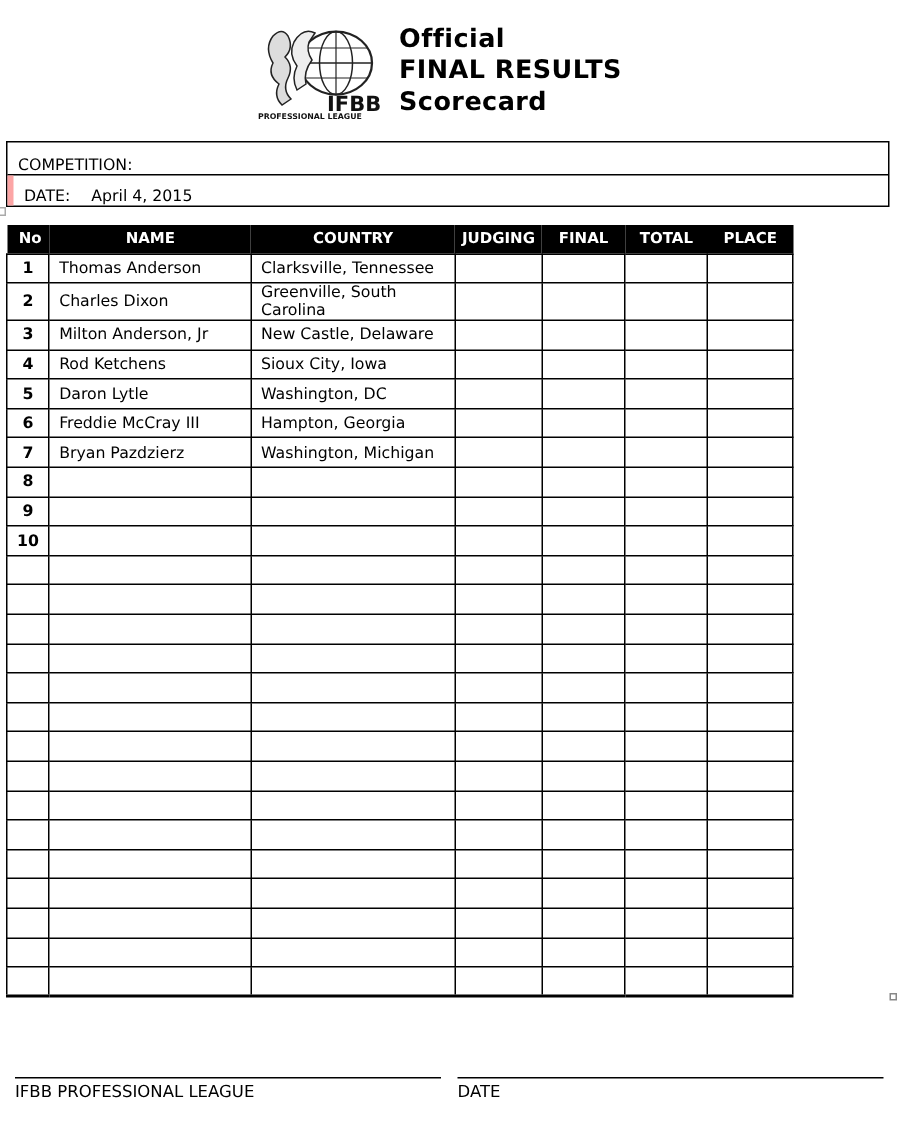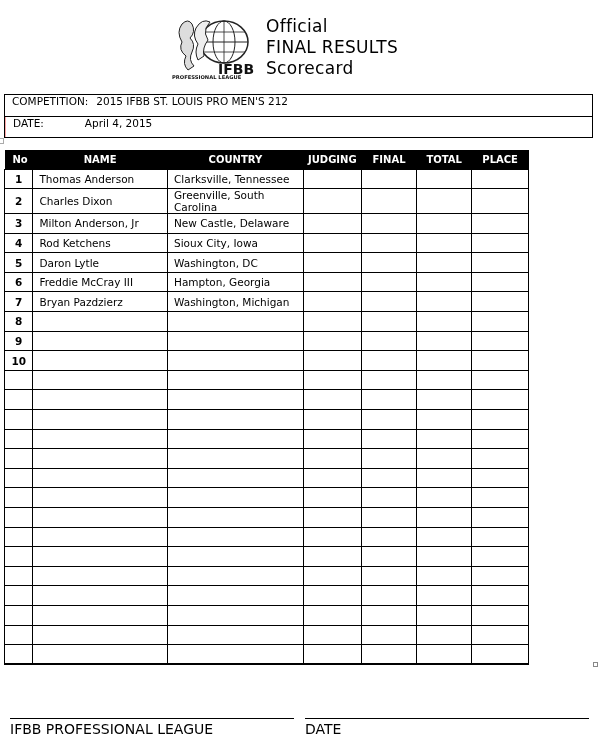--- a/index.html
+++ b/index.html
@@ -1,36 +1,36 @@
 <!DOCTYPE html>
 <html><head>
   <meta charset="utf-8">
   <style>
     * { box-sizing: border-box; margin: 0; padding: 0; }
     body { width: 600px; height: 750px; background: #fff; font-family: "DejaVu Sans", sans-serif; position: relative; overflow: hidden; color: #000; }
     .header { position: absolute; left: 168px; top: 14px; width: 270px; height: 68px; }
     .logo { position: absolute; left: 0; top: 0; width: 92px; height: 66px; }
-    .title { position: absolute; left: 98px; top: 2px; font-family: "DejaVu Sans", sans-serif; font-weight: normal; font-size: 17px; line-height: 21px; letter-spacing: 0.3px; }
+    .title { position: absolute; left: 98px; top: 2px; font-family: "DejaVu Sans", sans-serif; font-weight: bold; font-size: 17px; line-height: 21px; letter-spacing: 0.3px; }
     .info { position: absolute; left: 4px; top: 94px; width: 589px; border: 1px solid #000; font-size: 10.5px; }
     .info .row { height: 21px; display: flex; align-items: center; }
     .info .row + .row { border-top: 1px solid #000; }
-    .info .cell { padding-left: 7px; height: 100%; display: flex; align-items: flex-start; }
+    .info .cell { padding-left: 7px; height: 100%; display: flex; align-items: flex-end; }
     .info .c1 { width: 316px; }
-    .info .c2 { border-left: 1px solid #fca5a5; flex: 1; gap: 27px; }
+    .info .c2 { border-left: 4px solid #fca5a5; flex: 1; }
     .info .lbl { margin-right: 8px; }
     .tbl { position: absolute; left: 4px; top: 150px; width: 525px; border-collapse: collapse; font-size: 10.5px; }
     .tbl th { background: #000; color: #fff; font-weight: bold; font-size: 10px; height: 19px; text-align: center; }
     .tbl th.no { text-align: left; padding-left: 8px; }
     .tbl td { border: 1.5px solid #000; height: 19.6px; padding-left: 6px; }
     .tbl td.no { text-align: center; padding-left: 0; font-weight: bold; }
     .tbl tr:last-child td { border-bottom: 2px solid #000; }
     .resize { position: absolute; left: 593px; top: 662px; width: 5px; height: 5px; border: 1px solid #888; }
     .anchor { position: absolute; left: 0; top: 138px; width: 4px; height: 6px; border: 1px solid #aaa; border-left: none; }
     .sig { position: absolute; top: 718px; height: 1px; background: #000; }
-    .sig-lbl { position: absolute; top: 721px; font-size: 14px; }
+    .sig-lbl { position: absolute; top: 721px; font-size: 11px; }
   </style>
 </head>
 <body>
 
 <div class="header">
   <svg class="logo" viewBox="0 0 92 66">
     <ellipse cx="56" cy="28" rx="24" ry="21" fill="none" stroke="#222" stroke-width="1.5"></ellipse>
     <ellipse cx="56" cy="28" rx="11" ry="21" fill="none" stroke="#222" stroke-width="1"></ellipse>
     <line x1="32" y1="28" x2="80" y2="28" stroke="#222" stroke-width="1"></line>
     <line x1="35" y1="18" x2="77" y2="18" stroke="#222" stroke-width="0.8"></line>
@@ -45,21 +45,20 @@
     <div>Official</div>
     <div>FINAL RESULTS</div>
     <div>Scorecard</div>
   </div>
 </div>
 
 <div class="info">
   <div class="row">
     <div class="cell">
       <span class="lbl">COMPETITION:</span>
-      <span>2015 IFBB ST. LOUIS PRO MEN'S 212</span>
     </div>
   </div>
   <div class="row">
     <div class="cell c2">
       <span style="margin-right:14px">DATE:</span>
       <span>April 4, 2015</span>
     </div>
   </div>
 </div>
 

